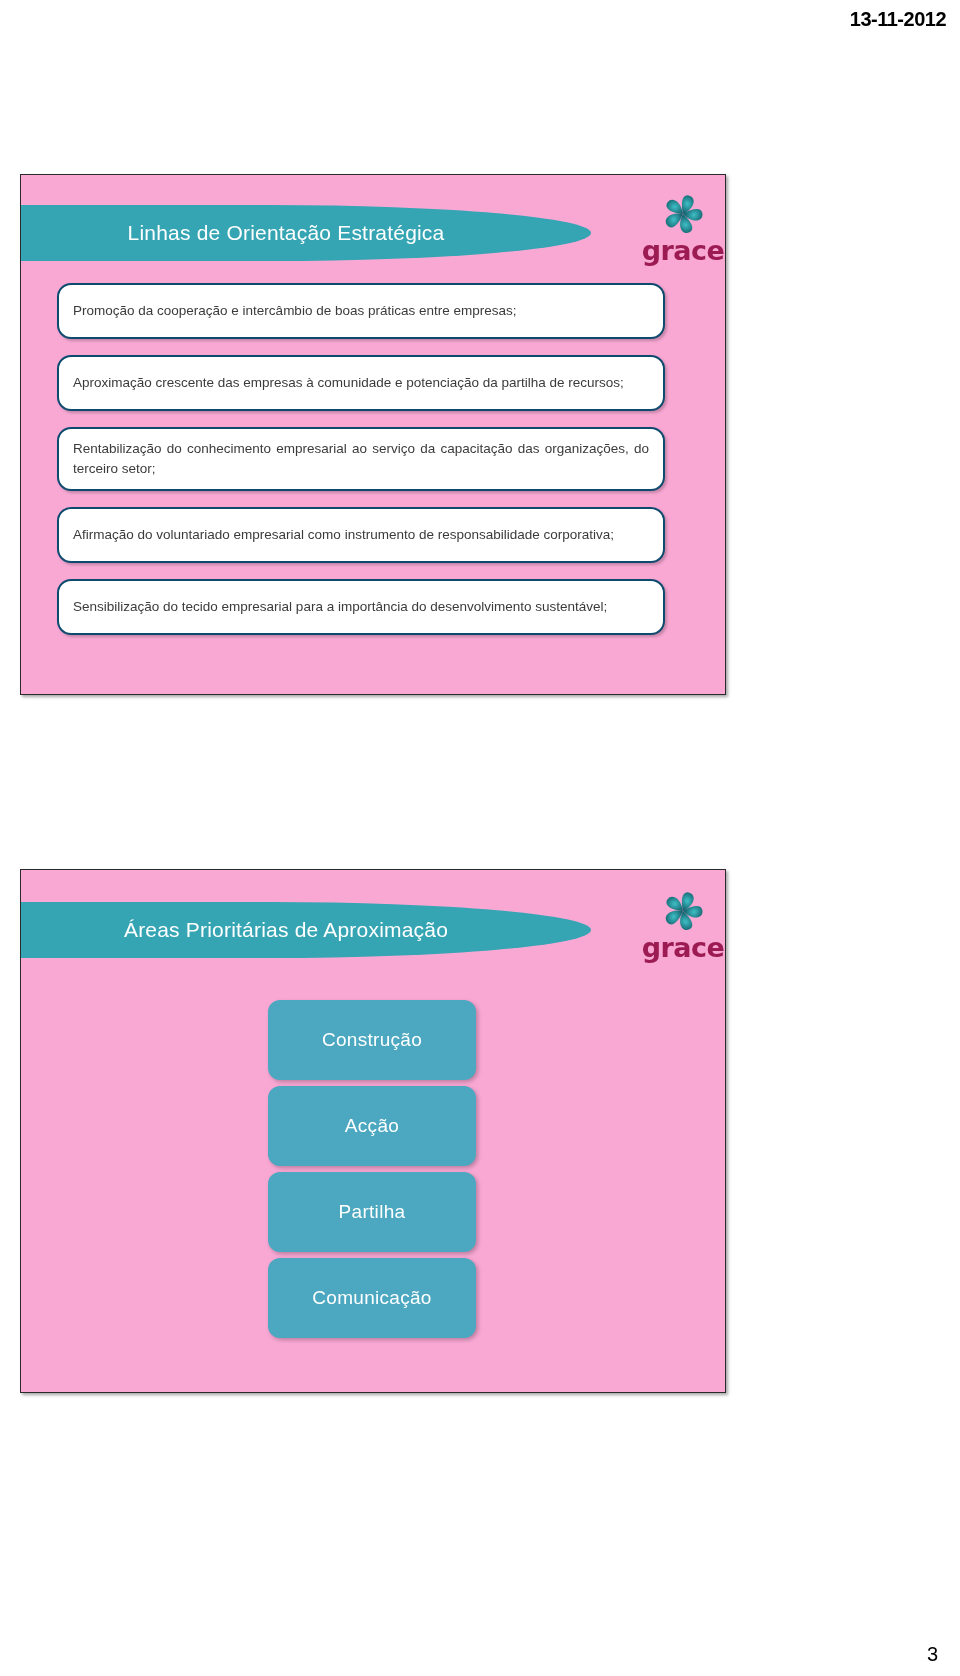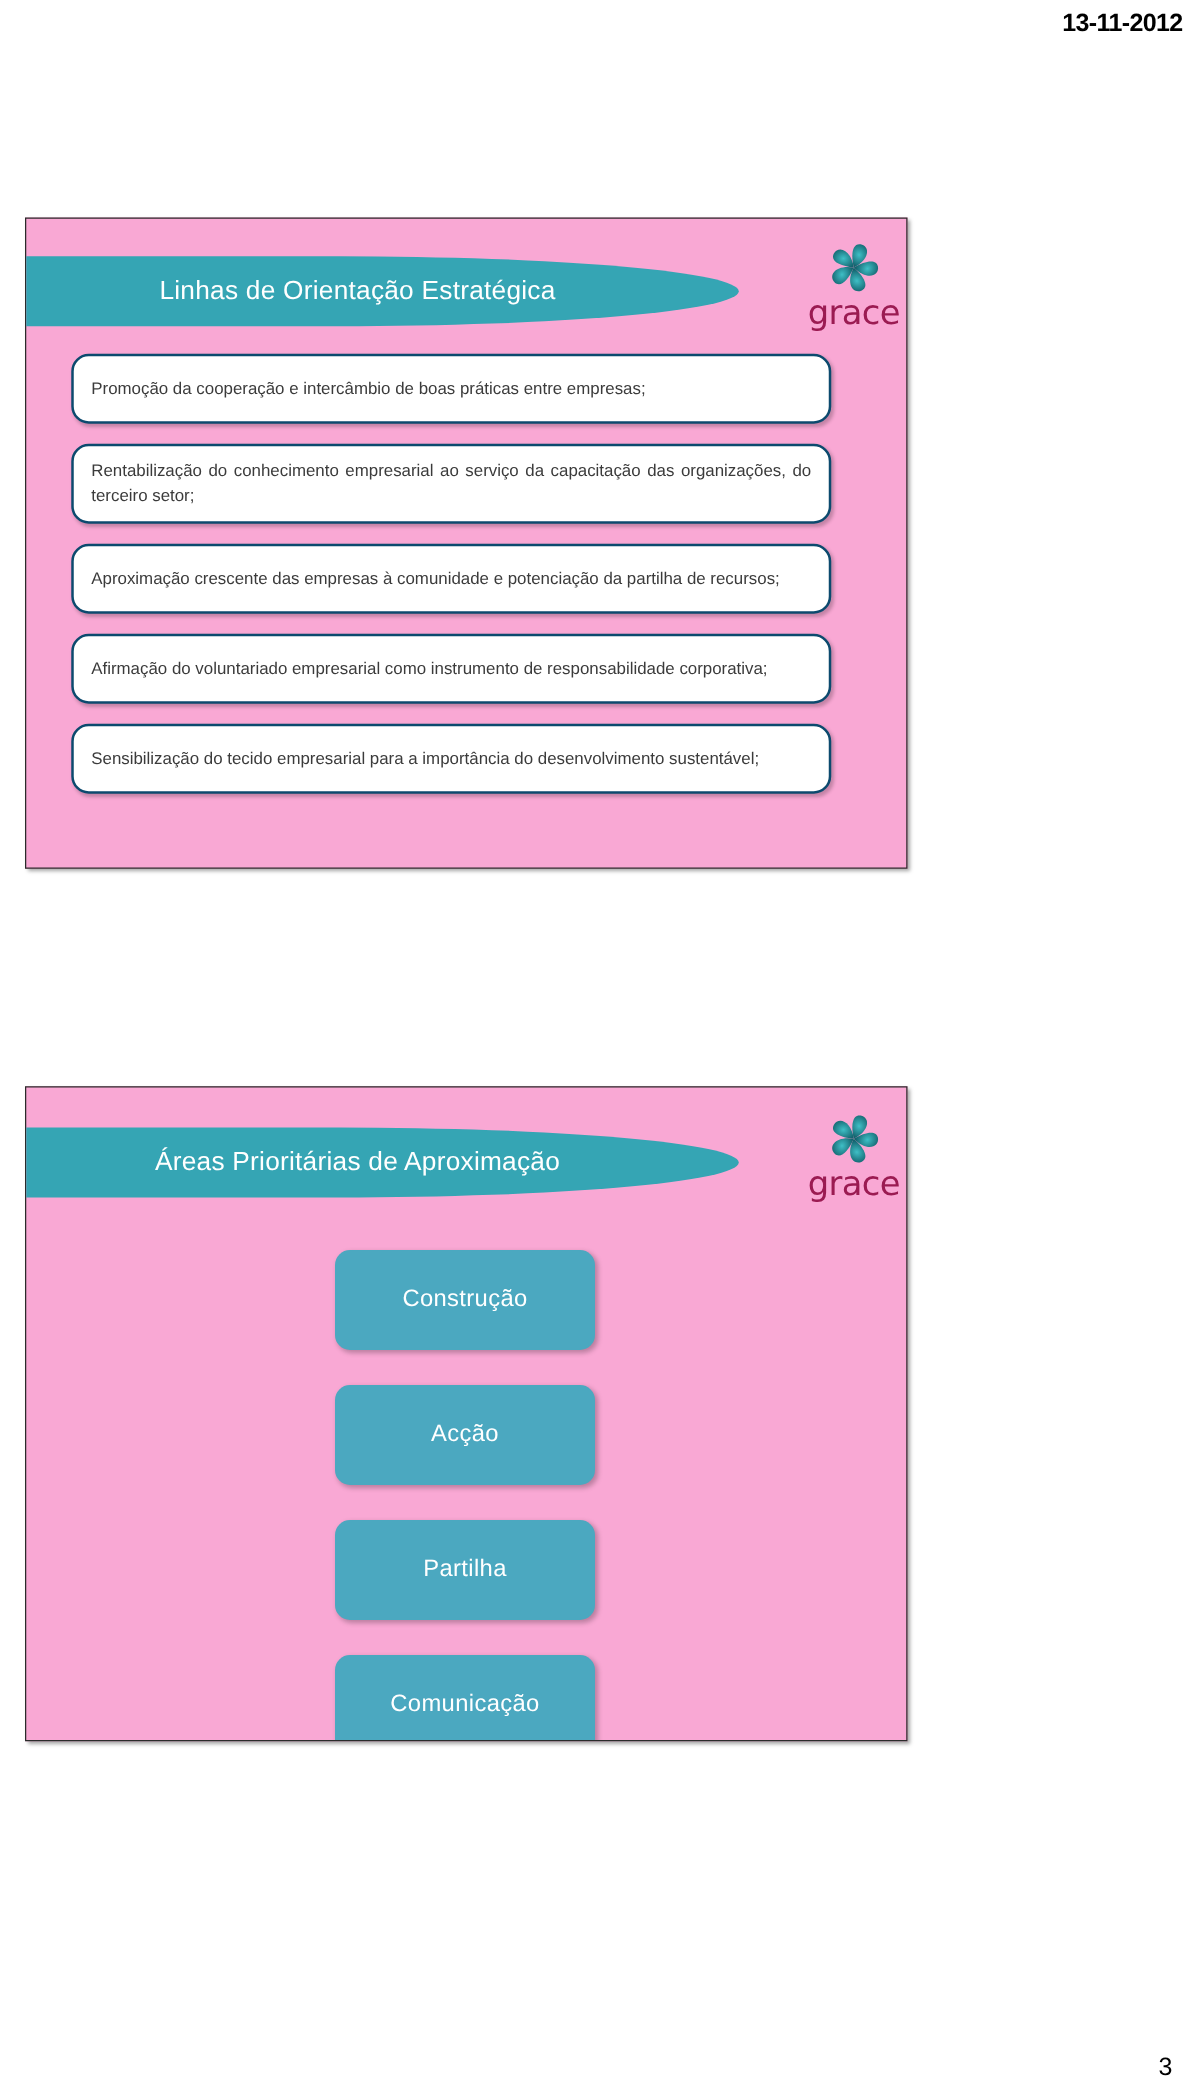--- a/index.html
+++ b/index.html
@@ -79,21 +79,21 @@
     text-align: center;
   }
   #slide-1 .logo { left: 614px; top: 16px; }
   #slide-2 .logo { left: 614px; top: 18px; }
   .logo-mark { display: block; margin: 0 auto; }
   .logo-word {
     display: block;
     margin-top: -2px;
     font-family: "DejaVu Sans", sans-serif;
     font-size: 27px;
-    font-weight: normal;
+    font-weight: bold;
     color: #9B1B52;
     letter-spacing: -0.5px;
     line-height: 1;
   }
 
   
   .stmt-list {
     position: absolute;
     left: 36px;
     top: 108px;
@@ -131,21 +131,21 @@
   .area-box {
     box-sizing: border-box;
     width: 208px;
     height: 80px;
     background: #4BA8C0;
     border-radius: 12px;
     box-shadow: 2px 2px 4px rgba(0,0,0,0.25);
     display: flex;
     align-items: center;
     justify-content: center;
-    margin-bottom: 28px;
+    margin-bottom: 6px;
   }
   .area-text {
     color: #ffffff;
     font-size: 19px;
     letter-spacing: 0.3px;
   }
 </style>
 </head>
 <body>
 
@@ -173,25 +173,25 @@
         <path d="M0,0 C-2,-14 -12,-18 -16,-11 C-19,-5 -11,-1 0,0 Z" transform="rotate(288)"></path>
       </g>
     </svg>
     <span class="logo-word">grace</span>
   </div>
 
   <div class="stmt-list">
     <div class="stmt-box h1">
       <span class="stmt-text">Promoção da cooperação e intercâmbio de boas práticas entre empresas;</span>
     </div>
+    <div class="stmt-box h1">
+      <span class="stmt-text">Aproximação crescente das empresas à comunidade e potenciação da partilha de recursos;</span>
+    </div>
     <div class="stmt-box h2">
       <span class="stmt-text">Rentabilização do conhecimento empresarial ao serviço da capacitação das organizações, do terceiro setor;</span>
-    </div>
-    <div class="stmt-box h1">
-      <span class="stmt-text">Aproximação crescente das empresas à comunidade e potenciação da partilha de recursos;</span>
     </div>
     <div class="stmt-box h1">
       <span class="stmt-text">Afirmação do voluntariado empresarial como instrumento de responsabilidade corporativa;</span>
     </div>
     <div class="stmt-box h1">
       <span class="stmt-text">Sensibilização do tecido empresarial para a importância do desenvolvimento sustentável;</span>
     </div>
   </div>
 </div>
 

